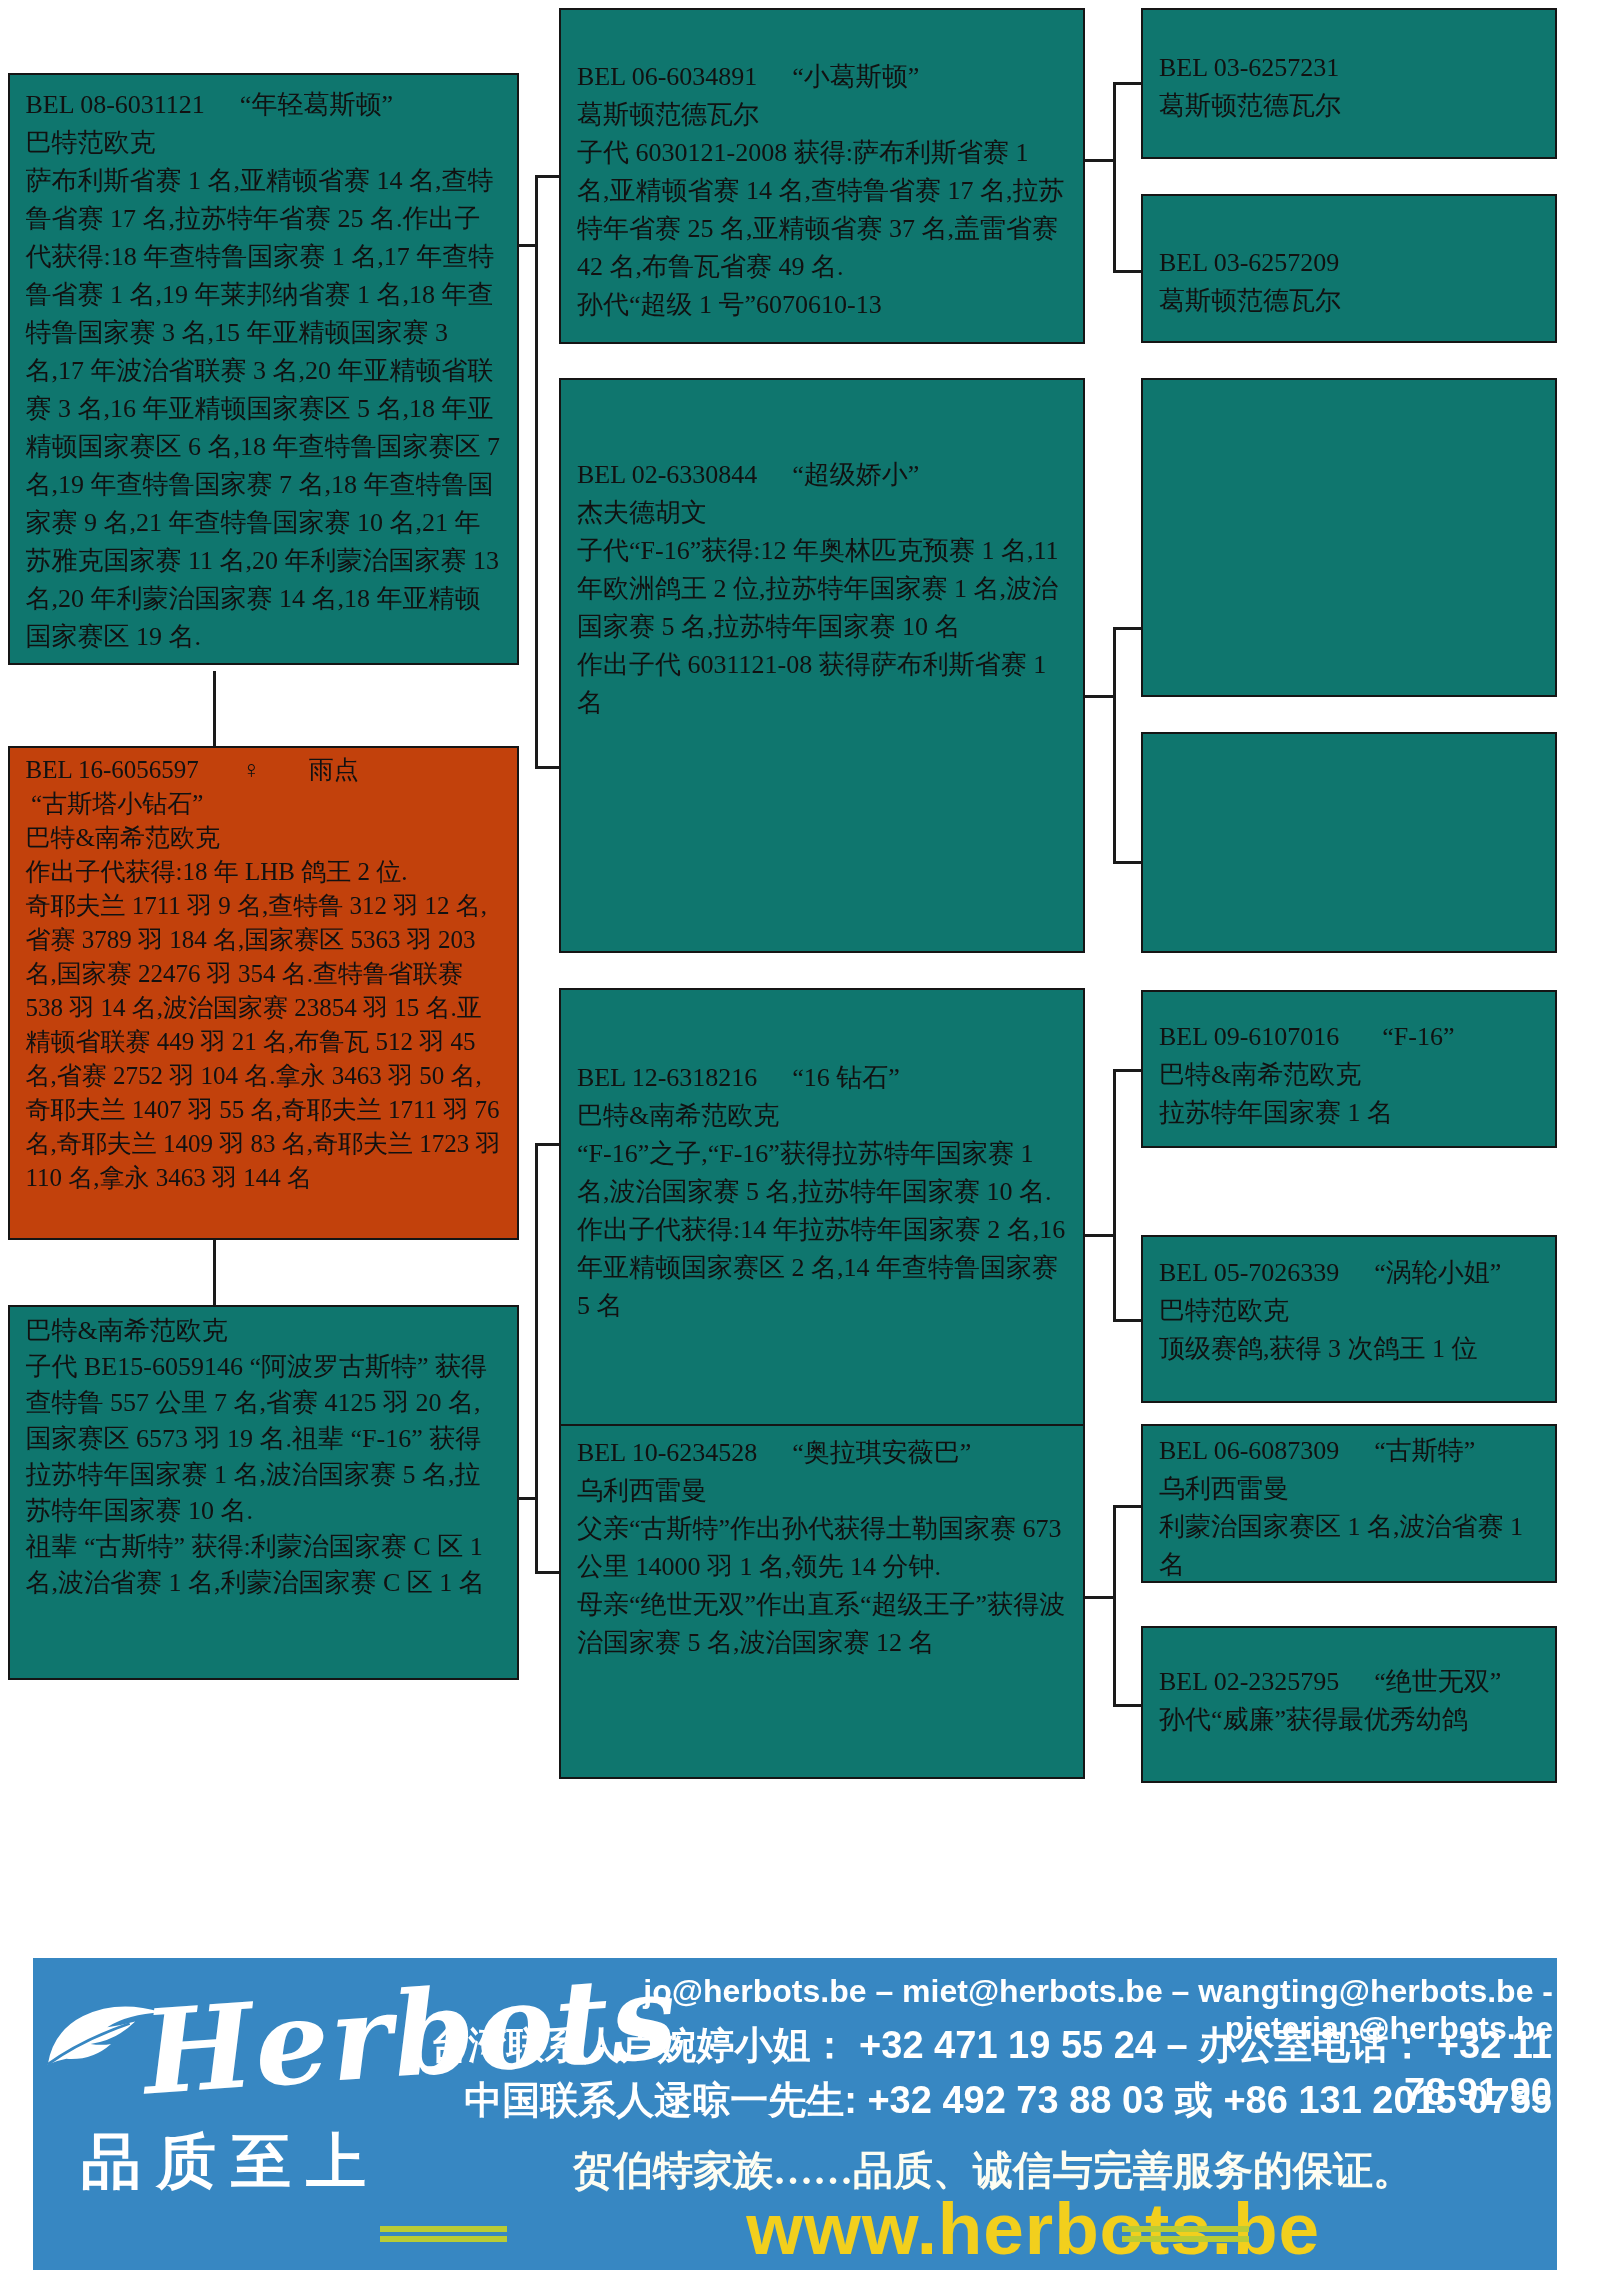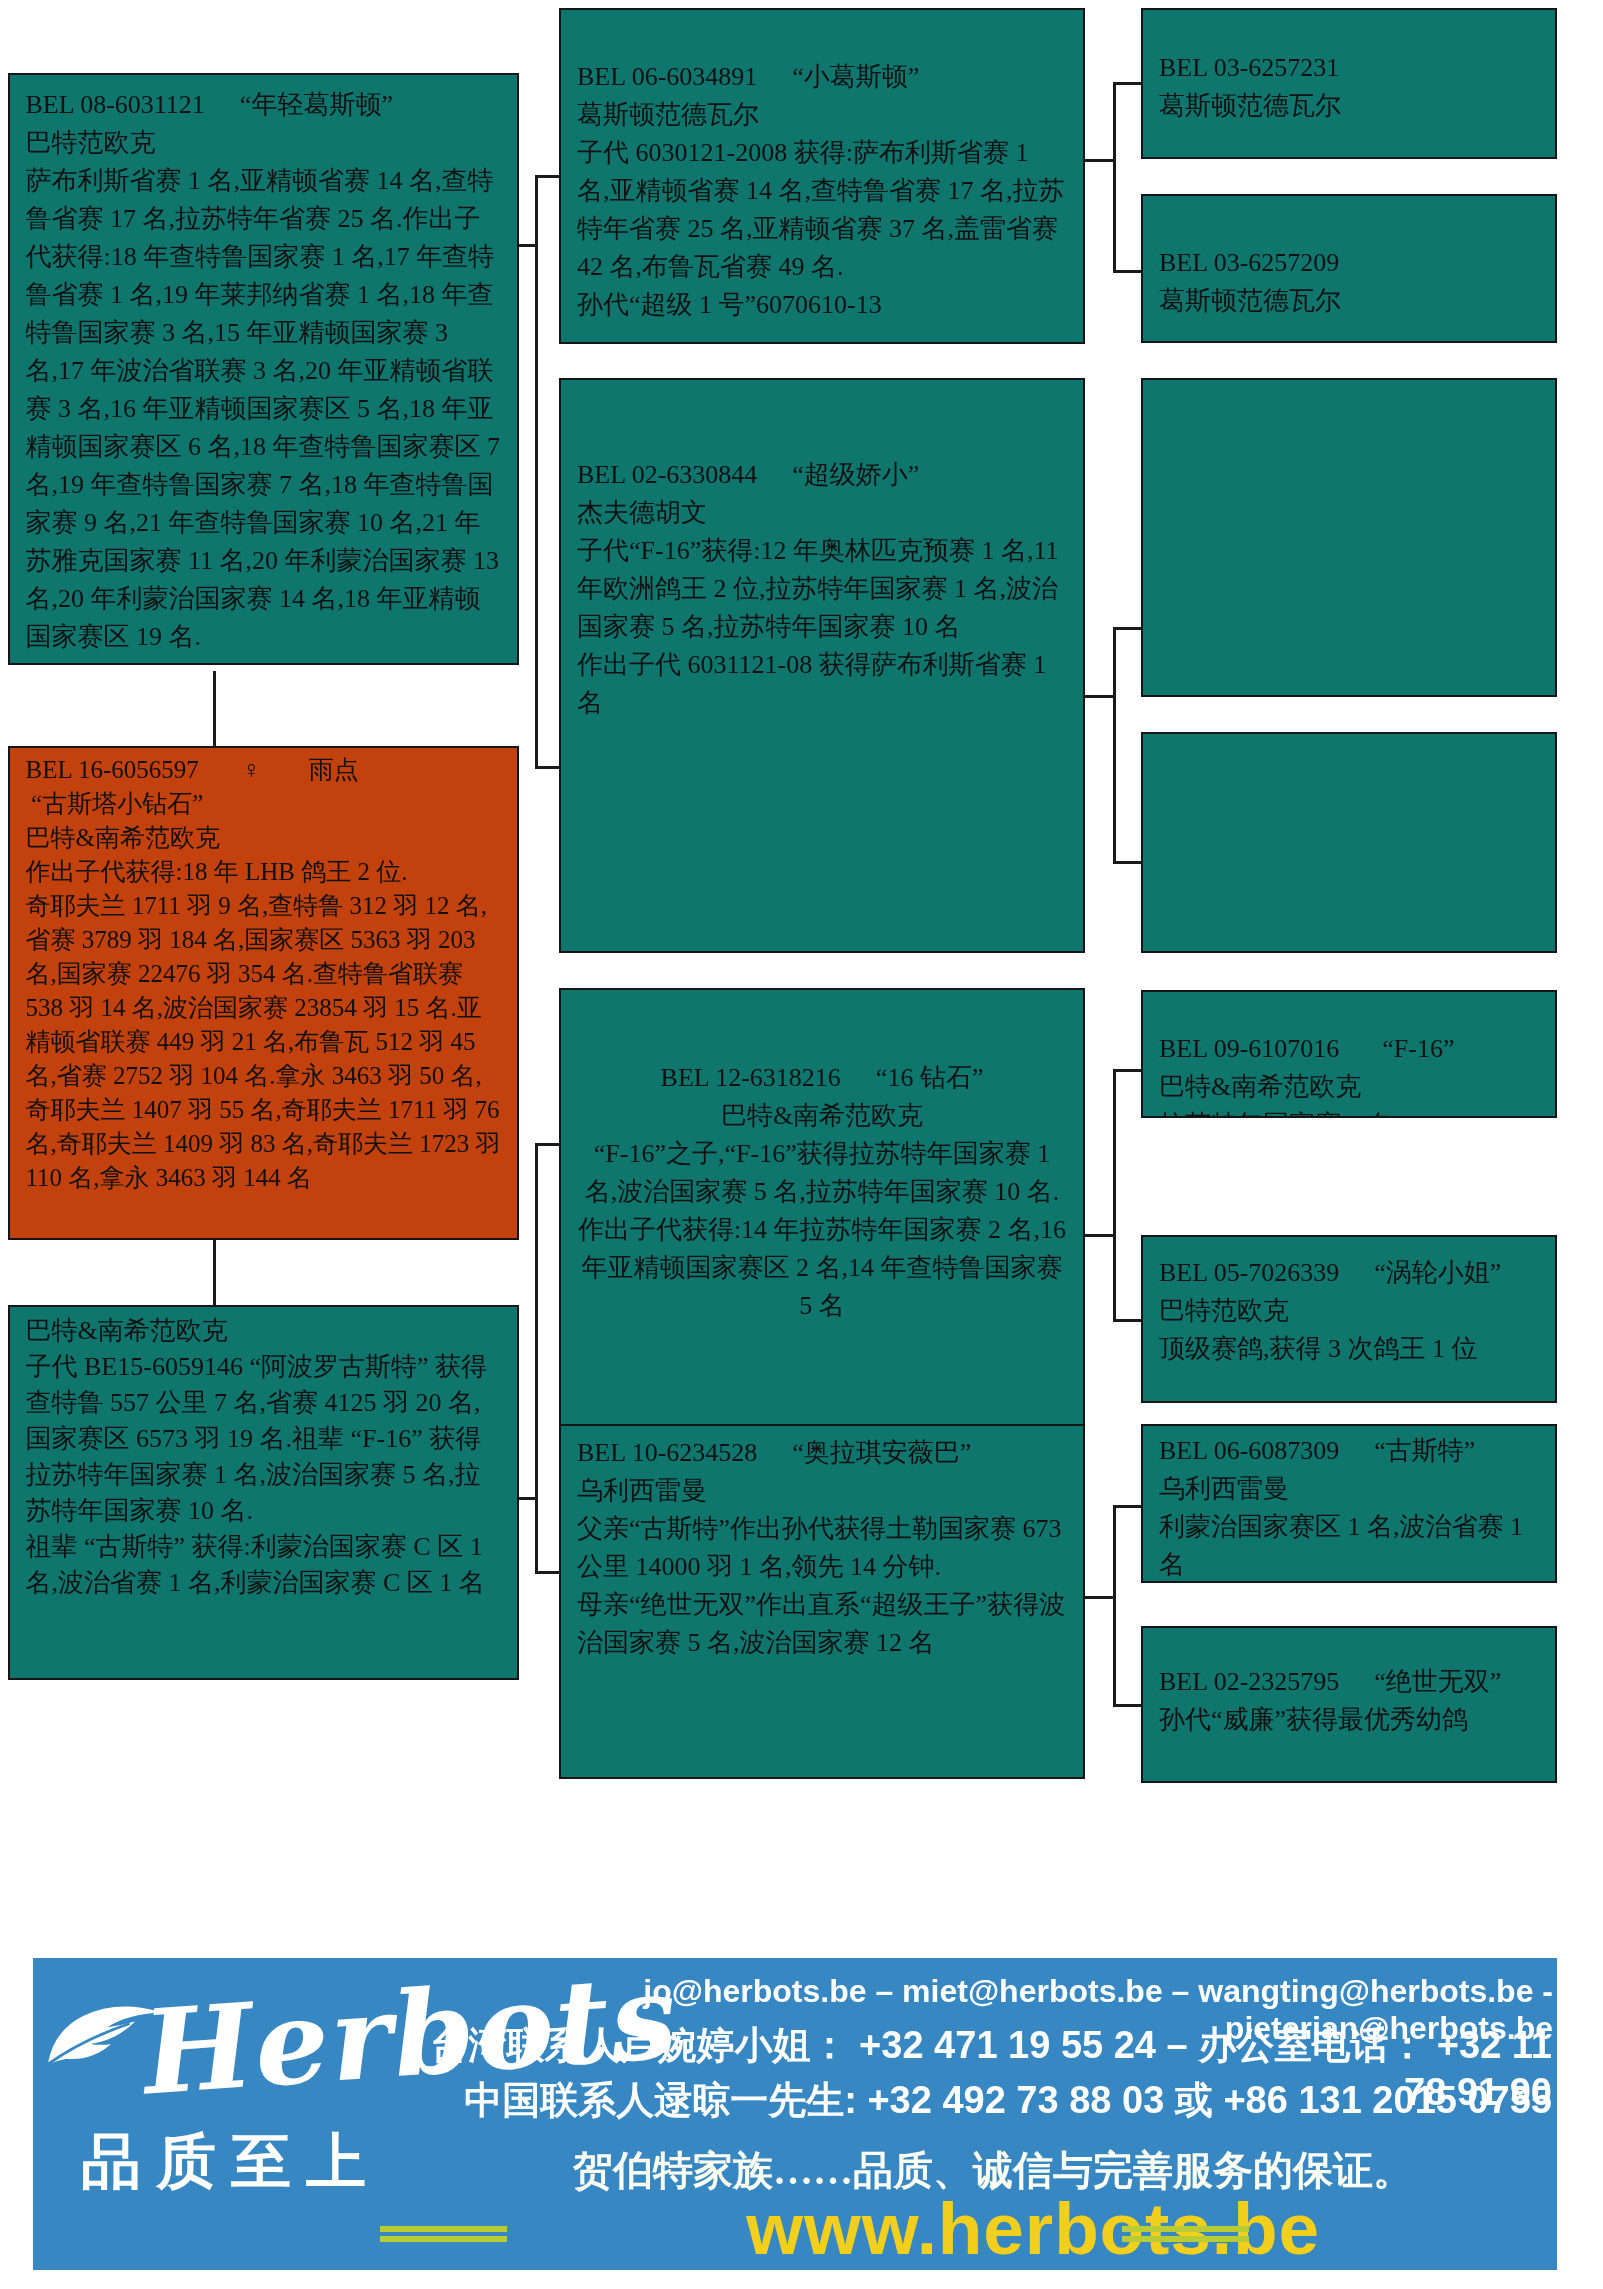--- a/index.html
+++ b/index.html
@@ -66,21 +66,21 @@
     <div>孙代“超级 1 号”6070610-13</div>
   </div>
 
   <div class="box" style="left:559px;top:378px;width:526px;height:575px;padding-top:76px;">
     <div class="t"><span>BEL 02-6330844</span><span class="nm">“超级娇小”</span></div>
     <div>杰夫德胡文</div>
     <div>子代“F-16”获得:12 年奥林匹克预赛 1 名,11 年欧洲鸽王 2 位,拉苏特年国家赛 1 名,波治国家赛 5 名,拉苏特年国家赛 10 名</div>
     <div>作出子代 6031121-08 获得萨布利斯省赛 1 名</div>
   </div>
 
-  <div class="box" style="left:559px;top:988px;width:526px;height:496px;padding-top:69px;text-align:center;">
+  <div class="box" style="left:559px;top:988px;width:526px;height:496px;padding-top:69px;">
     <div class="t"><span>BEL 12-6318216</span><span class="nm">“16 钻石”</span></div>
     <div>巴特&amp;南希范欧克</div>
     <div>“F-16”之子,“F-16”获得拉苏特年国家赛 1 名,波治国家赛 5 名,拉苏特年国家赛 10 名.</div>
     <div>作出子代获得:14 年拉苏特年国家赛 2 名,16 年亚精顿国家赛区 2 名,14 年查特鲁国家赛 5 名</div>
   </div>
 
   <div class="box" style="left:559px;top:1424px;width:526px;height:355px;">
     <div class="t"><span>BEL 10-6234528</span><span class="nm">“奥拉琪安薇巴”</span></div>
     <div>乌利西雷曼</div>
     <div>父亲“古斯特”作出孙代获得土勒国家赛 673 公里 14000 羽 1 名,领先 14 分钟.</div>
@@ -94,21 +94,21 @@
 
   <div class="box" style="left:1141px;top:194px;width:416px;height:149px;padding-top:48px;">
     <div class="t"><span>BEL 03-6257209</span></div>
     <div>葛斯顿范德瓦尔</div>
   </div>
 
   <div class="box" style="left:1141px;top:378px;width:416px;height:319px;"></div>
 
   <div class="box" style="left:1141px;top:732px;width:416px;height:221px;"></div>
 
-  <div class="box" style="left:1141px;top:990px;width:416px;height:128px;padding-top:38px;">
+  <div class="box" style="left:1141px;top:990px;width:416px;height:158px;padding-top:26px;">
     <div class="t"><span>BEL 09-6107016</span><span class="sx">“F-16”</span></div>
     <div>巴特&amp;南希范欧克</div>
     <div>拉苏特年国家赛 1 名</div>
   </div>
 
   <div class="box" style="left:1141px;top:1235px;width:416px;height:168px;padding-top:17px;">
     <div class="t"><span>BEL 05-7026339</span><span class="nm">“涡轮小姐”</span></div>
     <div>巴特范欧克</div>
     <div>顶级赛鸽,获得 3 次鸽王 1 位</div>
   </div>

